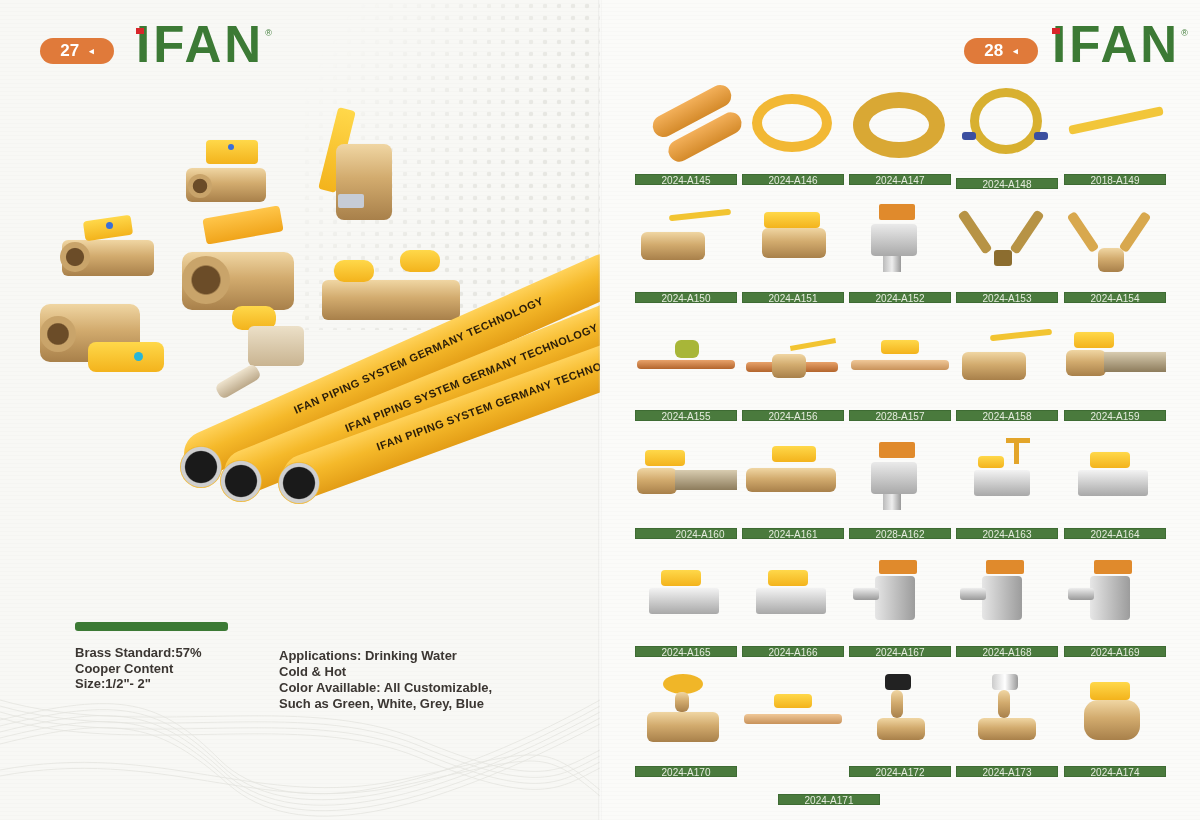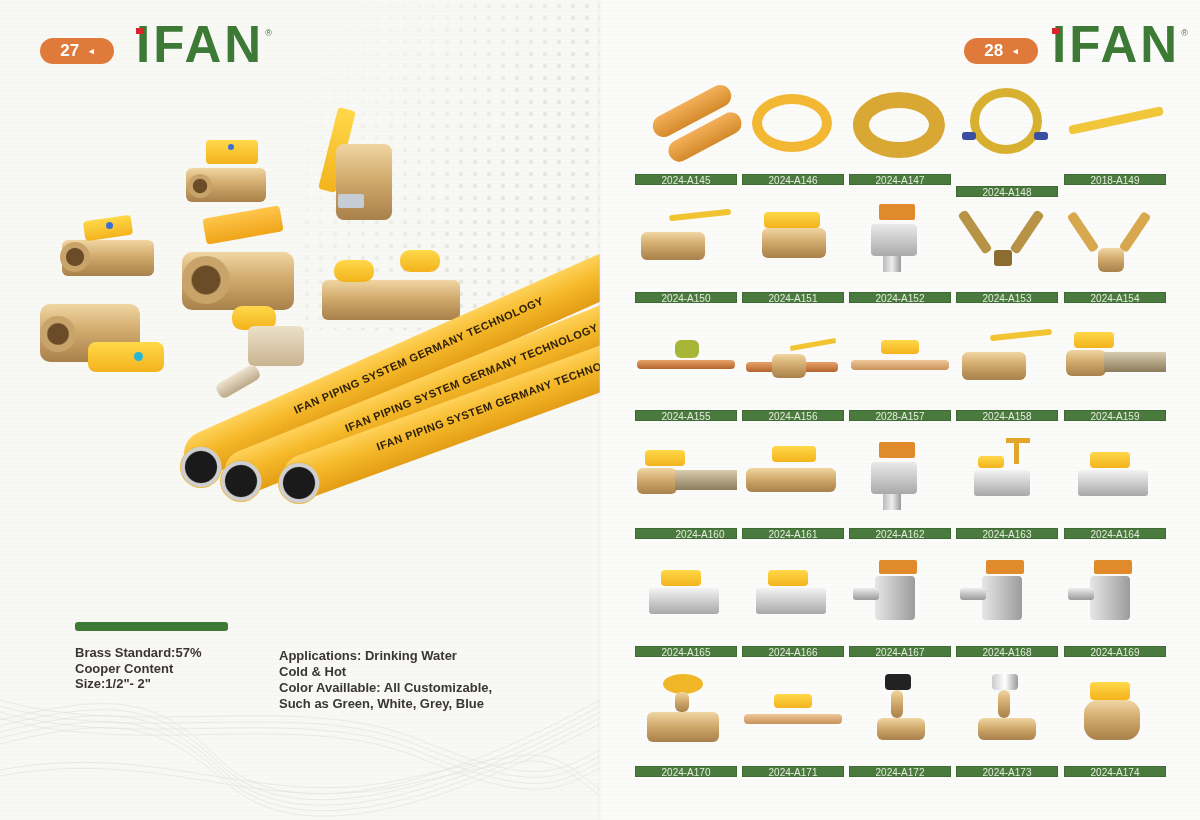--- a/index.html
+++ b/index.html
@@ -215,21 +215,21 @@
         <div style="position:absolute;left:4px;top:10px;width:92px;height:66px;border-radius:50%;border:16px solid #d9a834;"></div>
       </div>
       <div class="cell-label" style="top: 92px;">2024-A147</div>
     </div>
     <div class="cell" style="left: 321px; top: 0px;">
       <div class="cell-img" style="top: 0px;">
         <div style="position:absolute;left:14px;top:6px;width:72px;height:66px;border-radius:50%;border:9px solid #d8b030;"></div>
         <div style="position:absolute;left:6px;top:50px;width:14px;height:8px;background:#3b4fa0;border-radius:3px;"></div>
         <div style="position:absolute;left:78px;top:50px;width:14px;height:8px;background:#3b4fa0;border-radius:3px;"></div>
       </div>
-      <div class="cell-label" style="top: 104px;">2024-A148</div>
+      <div class="cell-label" style="top: 96px;">2024-A148</div>
     </div>
     <div class="cell" style="left: 429px; top: 0px;">
       <div class="cell-img" style="top: 0px;">
         <div style="position:absolute;left:4px;top:34px;width:96px;height:9px;border-radius:4px;background:#f2c63a;transform:rotate(-12deg);"></div>
       </div>
       <div class="cell-label" style="top: 92px;">2018-A149</div>
     </div>
     <div class="cell" style="left: 0px; top: 0px;">
       <div class="cell-img" style="top: 118px;">
         <div style="position:absolute;left:34px;top:12px;width:62px;height:6px;background:#f2c431;border-radius:3px;transform:rotate(-6deg);"></div>
@@ -319,21 +319,21 @@
         <div class="brass" style="position:absolute;left:4px;top:30px;width:90px;height:24px;"></div>
       </div>
       <div class="cell-label" style="top: 446px;">2024-A161</div>
     </div>
     <div class="cell" style="left: 214px; top: 0px;">
       <div class="cell-img" style="top: 356px;">
         <div style="position:absolute;left:30px;top:4px;width:36px;height:16px;background:#e08a2c;border-radius:2px;"></div>
         <div style="position:absolute;left:22px;top:24px;width:46px;height:32px;background:linear-gradient(180deg,#eaeaea,#a9a9a9);border-radius:4px;"></div>
         <div style="position:absolute;left:34px;top:56px;width:18px;height:16px;background:linear-gradient(90deg,#bbb,#eee,#999);"></div>
       </div>
-      <div class="cell-label" style="top: 446px;">2024-A162</div>
+      <div class="cell-label" style="top: 446px;">2028-A162</div>
     </div>
     <div class="cell" style="left: 321px; top: 0px;">
       <div class="cell-img" style="top: 356px;">
         <div style="position:absolute;left:50px;top:0;width:24px;height:5px;background:#e3a52a;"></div>
         <div style="position:absolute;left:58px;top:2px;width:5px;height:24px;background:#e3a52a;"></div>
         <div class="handle" style="position:absolute;left:22px;top:18px;width:26px;height:12px;"></div>
         <div style="position:absolute;left:18px;top:32px;width:56px;height:26px;background:linear-gradient(180deg,#f3f3f3,#a8a8a8);border-radius:3px;"></div>
       </div>
       <div class="cell-label" style="top: 446px;">2024-A163</div>
     </div>
@@ -388,21 +388,21 @@
         <div class="brass" style="position:absolute;left:40px;top:18px;width:14px;height:20px;"></div>
         <div class="brass" style="position:absolute;left:12px;top:38px;width:72px;height:30px;"></div>
       </div>
       <div class="cell-label" style="top: 684px;">2024-A170</div>
     </div>
     <div class="cell" style="left: 107px; top: 0px;">
       <div class="cell-img" style="top: 592px;">
         <div style="position:absolute;left:2px;top:40px;width:98px;height:10px;background:linear-gradient(180deg,#f0c898,#c8925a);border-radius:4px;"></div>
         <div class="handle" style="position:absolute;left:32px;top:20px;width:38px;height:14px;"></div>
       </div>
-      <div class="cell-label" style="top: 684px;">2024-A171</div>
+      <div class="cell-label" style="top: 712px; margin-left: 36px;">2024-A171</div>
     </div>
     <div class="cell" style="left: 214px; top: 0px;">
       <div class="cell-img" style="top: 592px;">
         <div style="position:absolute;left:36px;top:0;width:26px;height:16px;background:#222;border-radius:4px;"></div>
         <div class="brass" style="position:absolute;left:42px;top:16px;width:12px;height:28px;"></div>
         <div class="brass" style="position:absolute;left:28px;top:44px;width:48px;height:22px;"></div>
       </div>
       <div class="cell-label" style="top: 684px;">2024-A172</div>
     </div>
     <div class="cell" style="left: 321px; top: 0px;">

